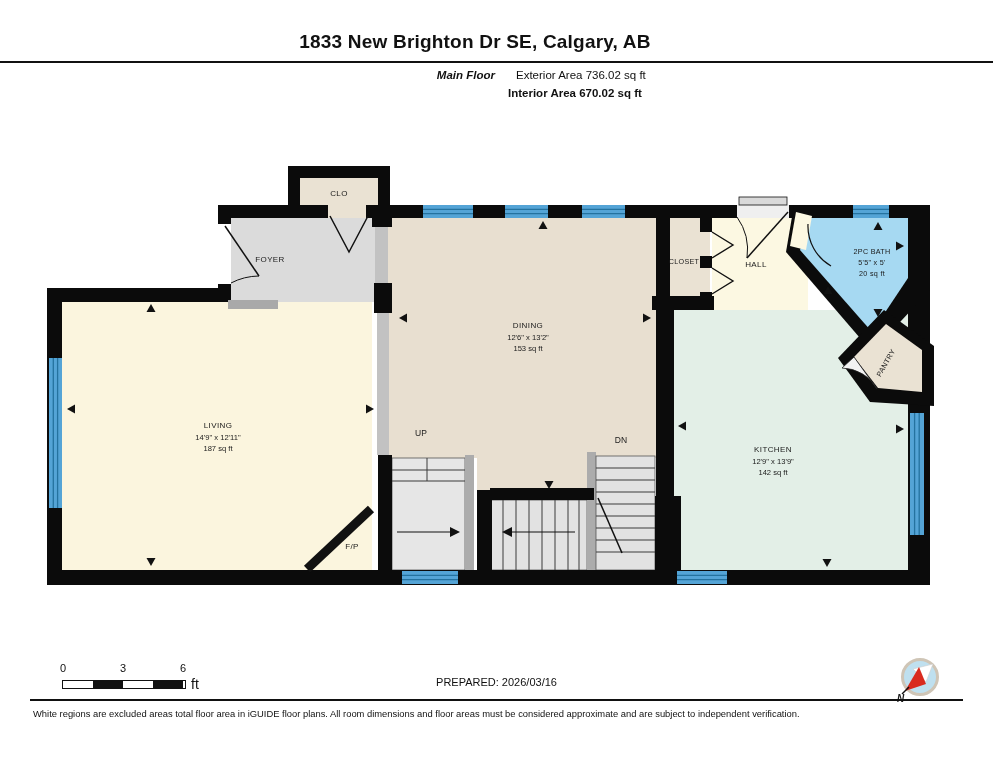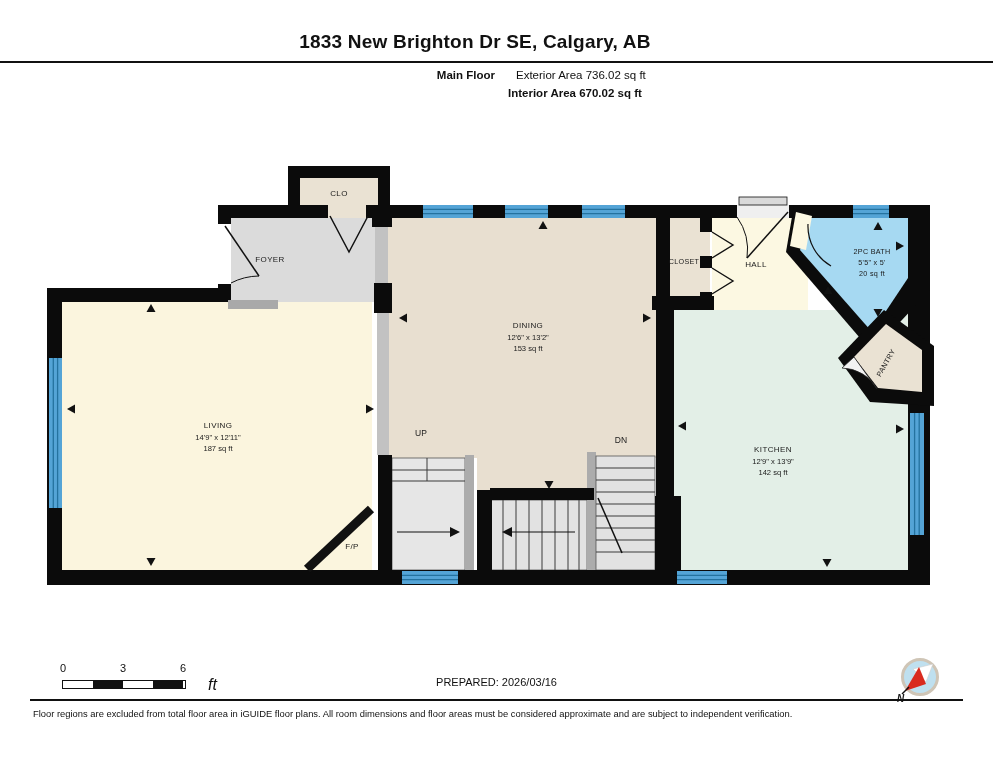--- a/index.html
+++ b/index.html
@@ -1,33 +1,33 @@
 <!DOCTYPE html>
 <html><head>
 <meta charset="utf-8">
 <style>
   html,body{margin:0;padding:0;background:#fff;}
   body{width:993px;height:768px;position:relative;overflow:hidden;
        font-family:"Liberation Sans",sans-serif;color:#111;}
   .abs{position:absolute;}
   #title{top:31px;left:0;width:950px;text-align:center;font-size:19px;font-weight:bold;letter-spacing:.2px;}
   #rule-top{top:61px;left:0;width:993px;height:2px;background:#111;}
-  #floor-label{top:69px;left:340px;width:155px;text-align:right;font-size:11.5px;font-weight:bold;}
+  #floor-label{top:69px;left:340px;width:155px;text-align:right;font-size:11.5px;font-weight:bold;font-style:italic;}
   #ext-area{top:69px;left:508px;font-size:11.5px;margin-left:8px;}
   #int-area{top:87px;left:508px;font-size:11.5px;font-weight:bold;}
   svg{position:absolute;top:0;left:0;}
   svg text{font-family:"Liberation Sans",sans-serif;fill:#1a1a1a;}
   .room-label{font-size:8px;letter-spacing:.4px;}
   .room-dims{font-size:7.6px;}
   .small-label{font-size:7.2px;letter-spacing:.3px;}
   .stair-label{font-size:8.5px;}
   #scale-ticks span{position:absolute;top:662px;font-size:11px;width:14px;text-align:center;}
   #scale-bar{top:680px;left:62px;width:122px;height:7px;border:1px solid #111;display:flex;}
   #scale-bar div{height:100%;}
-  #scale-unit{top:676px;left:208px;font-size:16px;font-style:italic;}
+  #scale-unit{top:676px;left:191px;font-size:14px;}
   #prepared{top:676px;left:0;width:993px;text-align:center;font-size:11px;}
   #rule-bottom{top:699px;left:30px;width:933px;height:2px;background:#111;}
   #disclaimer{top:708px;left:33px;width:930px;font-size:9.4px;}
 </style>
 </head>
 <body>
 
 <div class="abs" id="title">1833 New Brighton Dr SE, Calgary, AB</div>
 <div class="abs" id="rule-top"></div>
 <div class="abs" id="floor-label">Main Floor</div>
@@ -246,13 +246,13 @@
 <div class="abs" id="scale-bar">
   <div style="width:30px;background:#fff;"></div>
   <div style="width:30px;background:#111;"></div>
   <div style="width:30px;background:#fff;"></div>
   <div style="width:30px;background:#111;"></div>
 </div>
 <div class="abs" id="scale-unit">ft</div>
 
 <div class="abs" id="prepared">PREPARED: 2026/03/16</div>
 <div class="abs" id="rule-bottom"></div>
-<div class="abs" id="disclaimer">Floor regions are excluded from total floor area in iGUIDE floor plans. All room dimensions and floor areas must be considered approximate and are subject to independent verification.</div>
+<div class="abs" id="disclaimer">White regions are excluded areas total floor area in iGUIDE floor plans. All room dimensions and floor areas must be considered approximate and are subject to independent verification.</div>
 
 </body></html>

